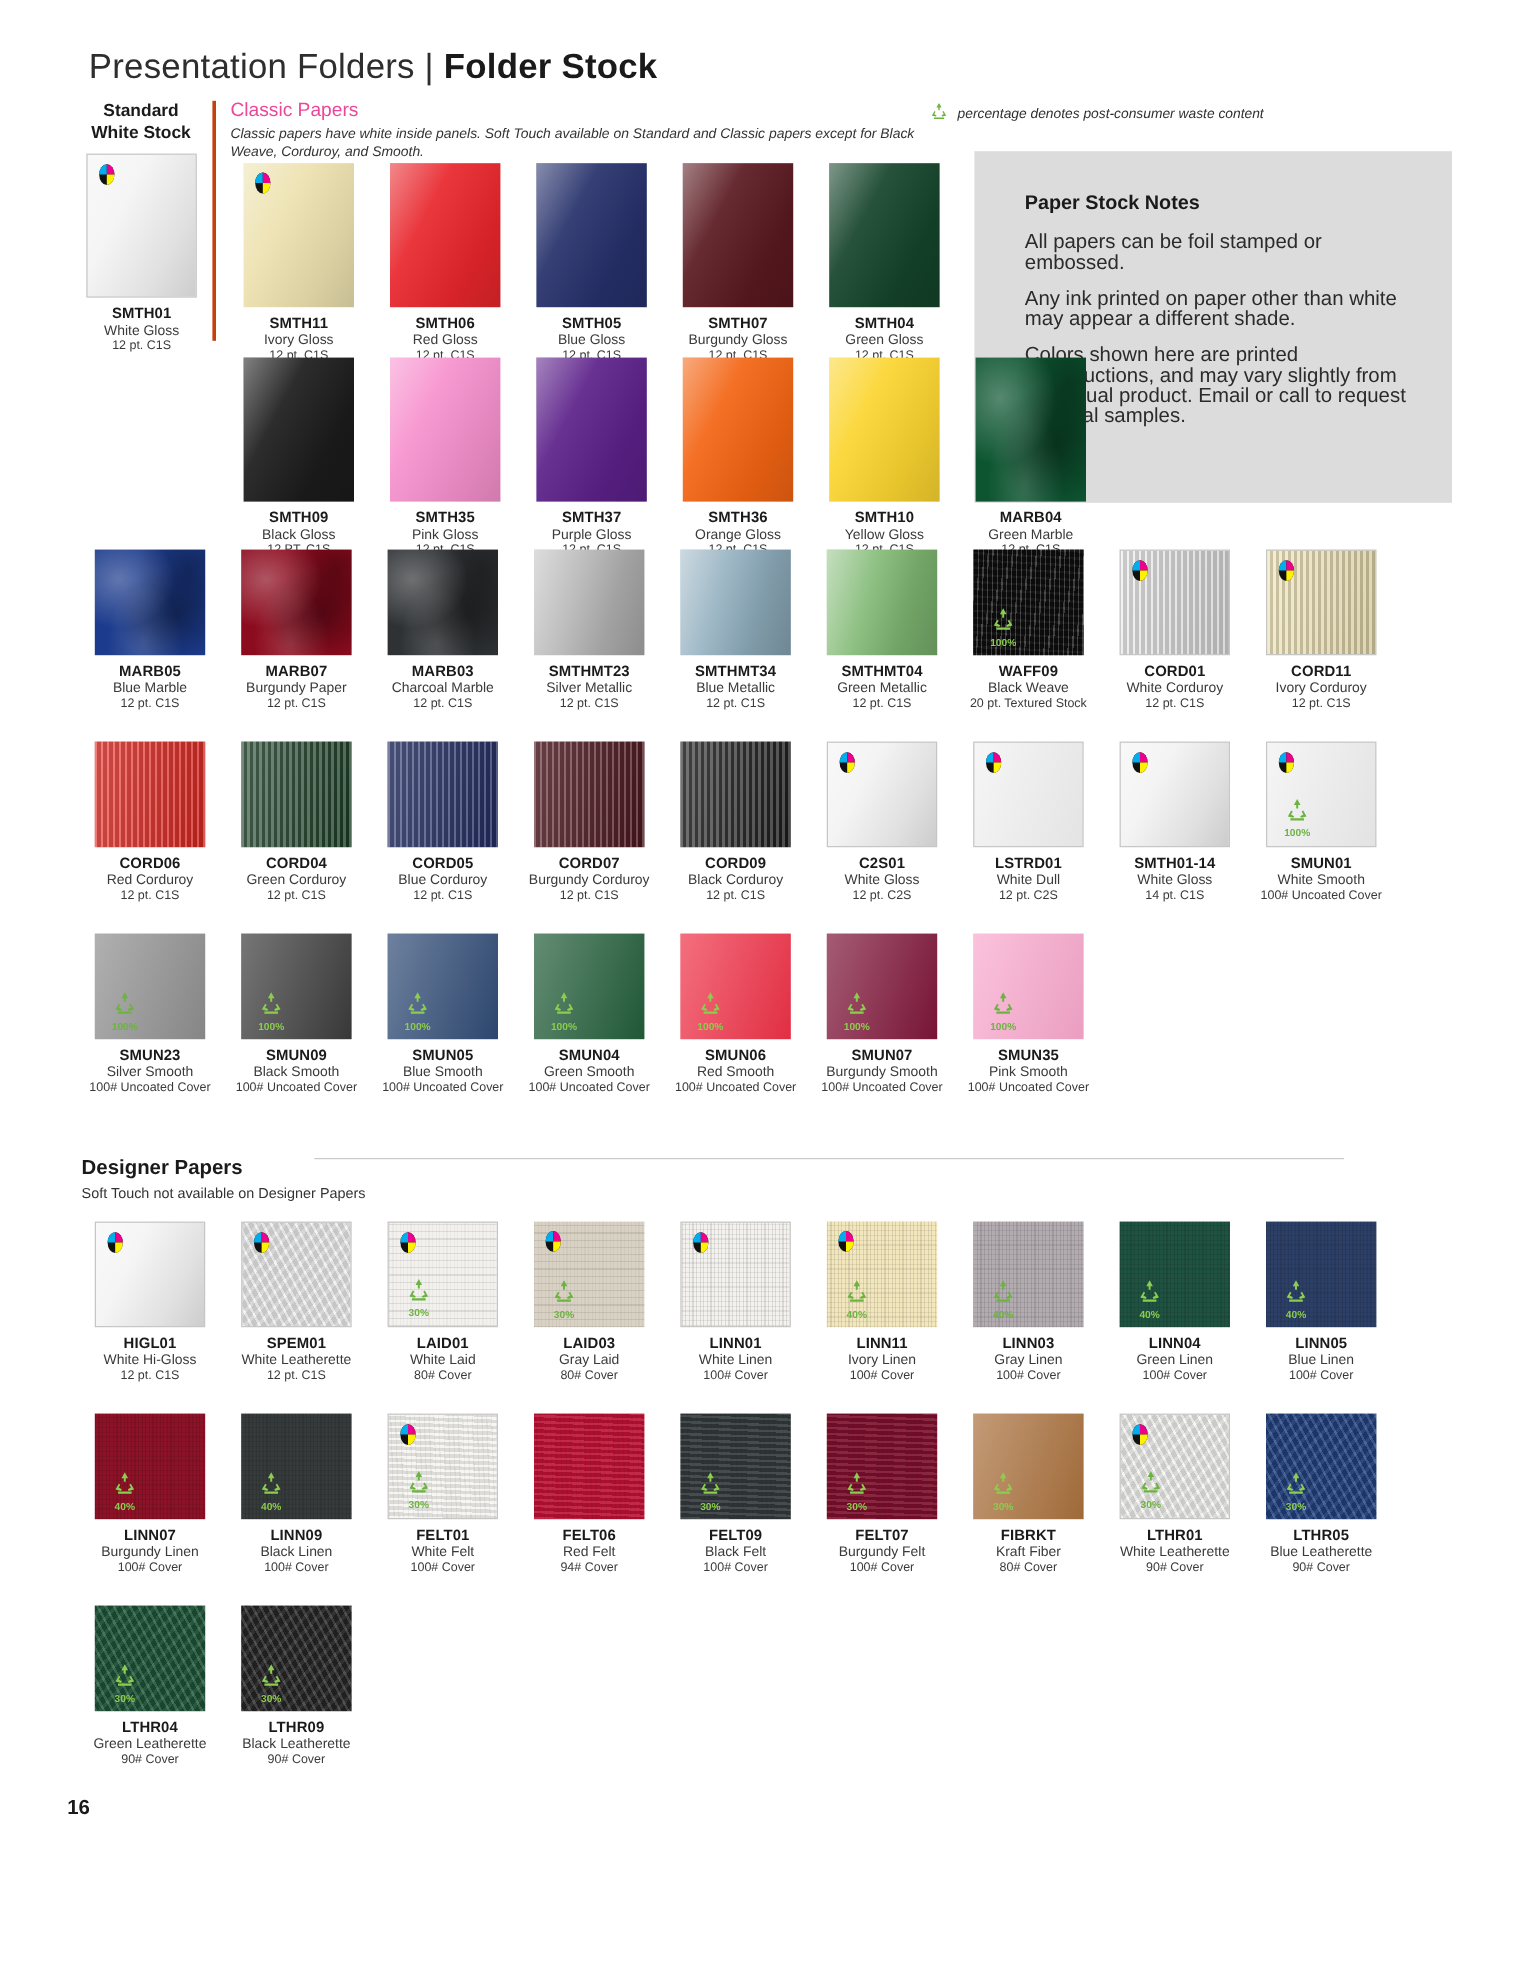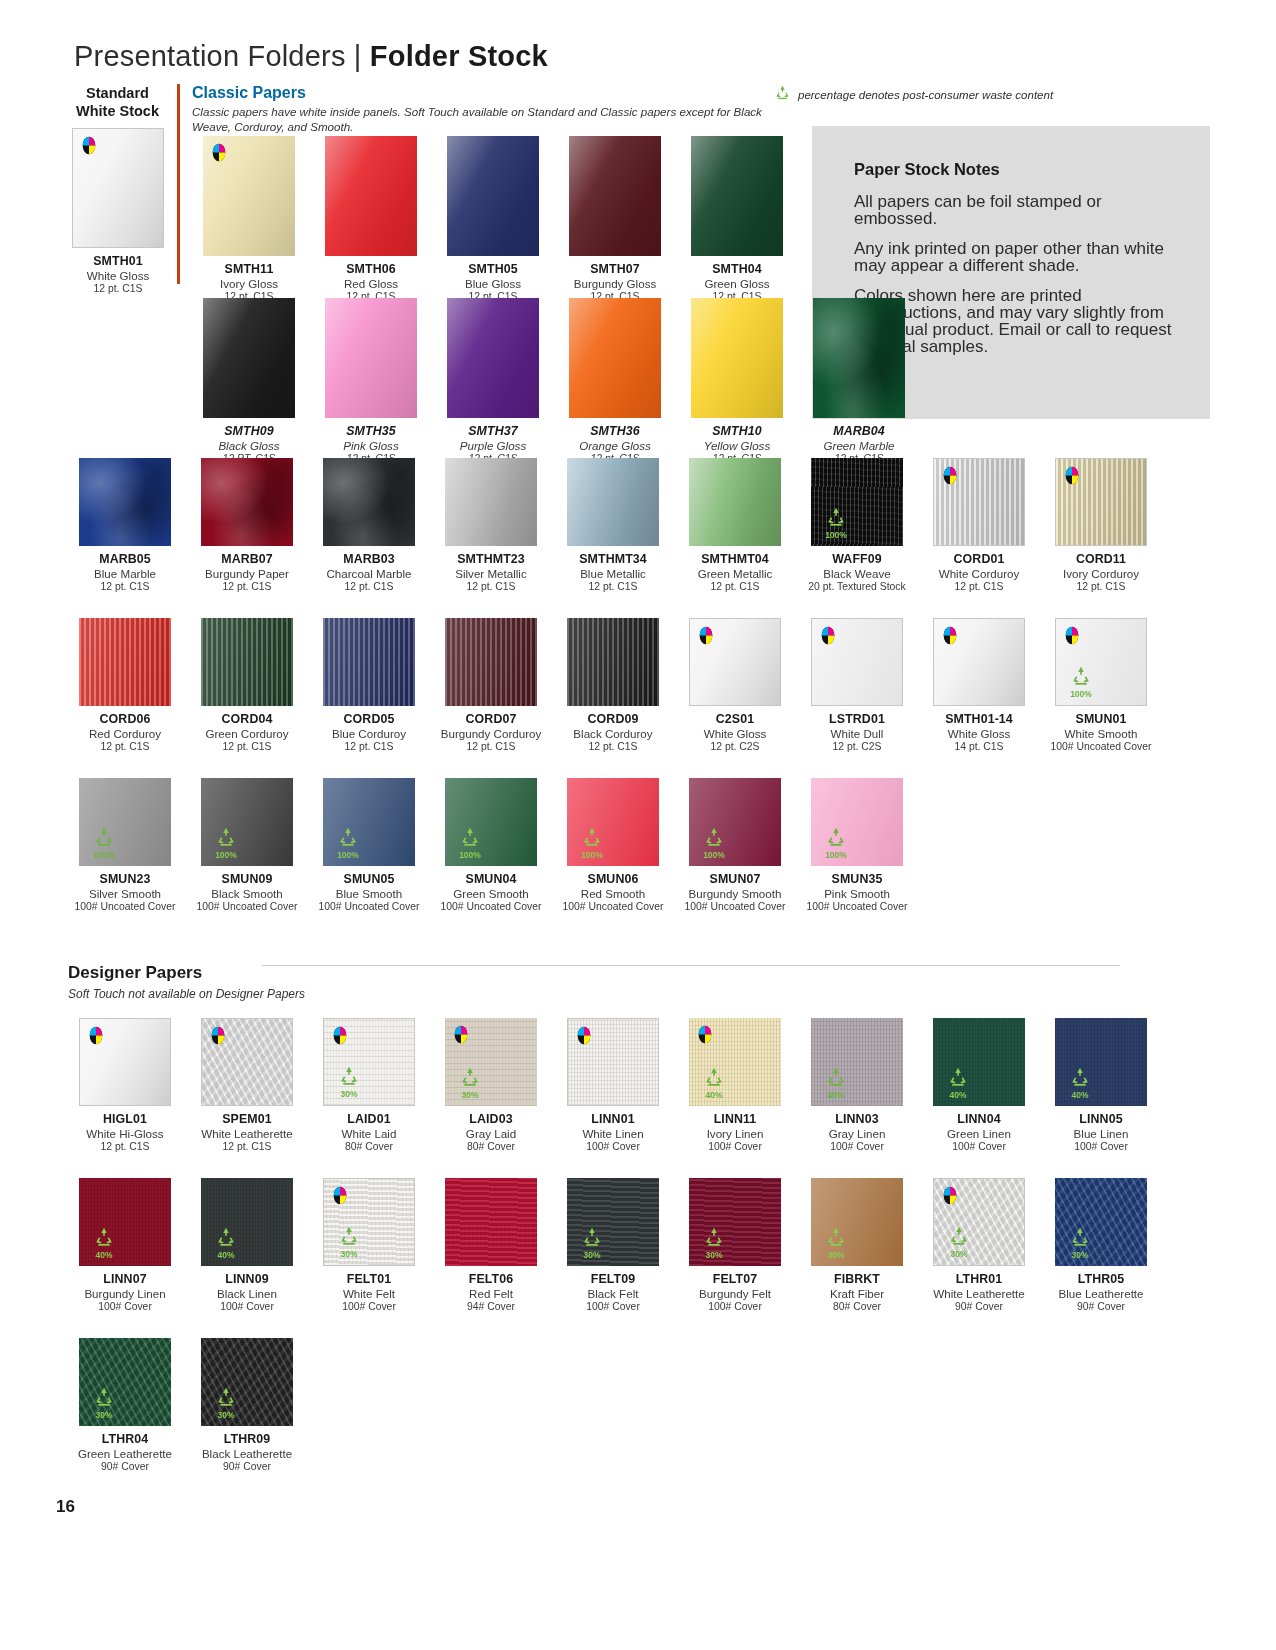--- a/index.html
+++ b/index.html
@@ -38,21 +38,21 @@
   .std-head {
     font-size: 14.5px; font-weight: 700; line-height: 18px;
     text-align: center; color: #1a1a1a;
   }
 
   
   .classic-head {
     position: absolute; left: 192px; top: 84px;
     width: 580px;
   }
-  .classic-head h2 { font-size: 16px; font-weight: 700; color: #0369a1; }
+  .classic-head h2 { font-size: 16px; font-weight: 400; color: #ec4899; }
   .classic-head p {
     font-size: 11.6px; font-style: italic; color: #333; line-height: 15px;
     margin-top: 2px;
   }
 
   
   .pcw-legend {
     position: absolute; left: 774px; top: 84px;
     display: flex; align-items: center; gap: 7px;
   }
@@ -90,21 +90,21 @@
   .rec-badge .pct { font-size: 8.5px; font-weight: 700; color: #6cb33f; margin-top: -2px; display:block;}
   .rec-badge.dark .pct { color: #8ccc4e; }
 
   
   .divider {
     position: absolute; left: 262px; top: 965px; width: 858px; height: 1px;
     background: #c9c9c9;
   }
   .designer-head { position: absolute; left: 68px; top: 963px; width: 400px; }
   .designer-head h2 { font-size: 17px; font-weight: 700; color: #1a1a1a; }
-  .designer-head p { font-size: 12px; font-style: italic; color: #333; margin-top: 4px; }
+  .designer-head p { font-size: 12px; color: #333; margin-top: 4px; }
 
   
   .pagenum {
     position: absolute; left: 56px; top: 1497px;
     font-size: 17px; font-weight: 700; color: #1a1a1a;
   }
   .corner {
     position: absolute; left: 0; bottom: 0; width: 120px; height: 110px;
     overflow: hidden;
   }
@@ -208,21 +208,21 @@
           <div class="nm">Burgundy Gloss</div>
           <div class="wt">12 pt. C1S</div>
         </div>
         <div class="cell">
           <div class="sw tall" style="background:#14432a;background-image:linear-gradient(118deg, rgba(255,255,255,.45) 0%, rgba(255,255,255,.08) 34%, rgba(0,0,0,.08) 72%, rgba(0,0,0,.16) 100%);"></div>
           <div class="code">SMTH04</div>
           <div class="nm">Green Gloss</div>
           <div class="wt">12 pt. C1S</div>
         </div>
       </div>
-      <div class="row" style="left: 188px; top: 298px; font-style: italic;">
+      <div class="row" style="left: 188px; top: 298px;">
         <div class="cell">
           <div class="sw tall" style="background:#1b1b1b;background-image:linear-gradient(118deg, rgba(255,255,255,.45) 0%, rgba(255,255,255,.08) 34%, rgba(0,0,0,.08) 72%, rgba(0,0,0,.16) 100%);"></div>
           <div class="code">SMTH09</div>
           <div class="nm">Black Gloss</div>
           <div class="wt">12 PT. C1S</div>
         </div>
         <div class="cell">
           <div class="sw tall" style="background:#f791ce;background-image:linear-gradient(118deg, rgba(255,255,255,.45) 0%, rgba(255,255,255,.08) 34%, rgba(0,0,0,.08) 72%, rgba(0,0,0,.16) 100%);"></div>
           <div class="code">SMTH35</div>
           <div class="nm">Pink Gloss</div>

